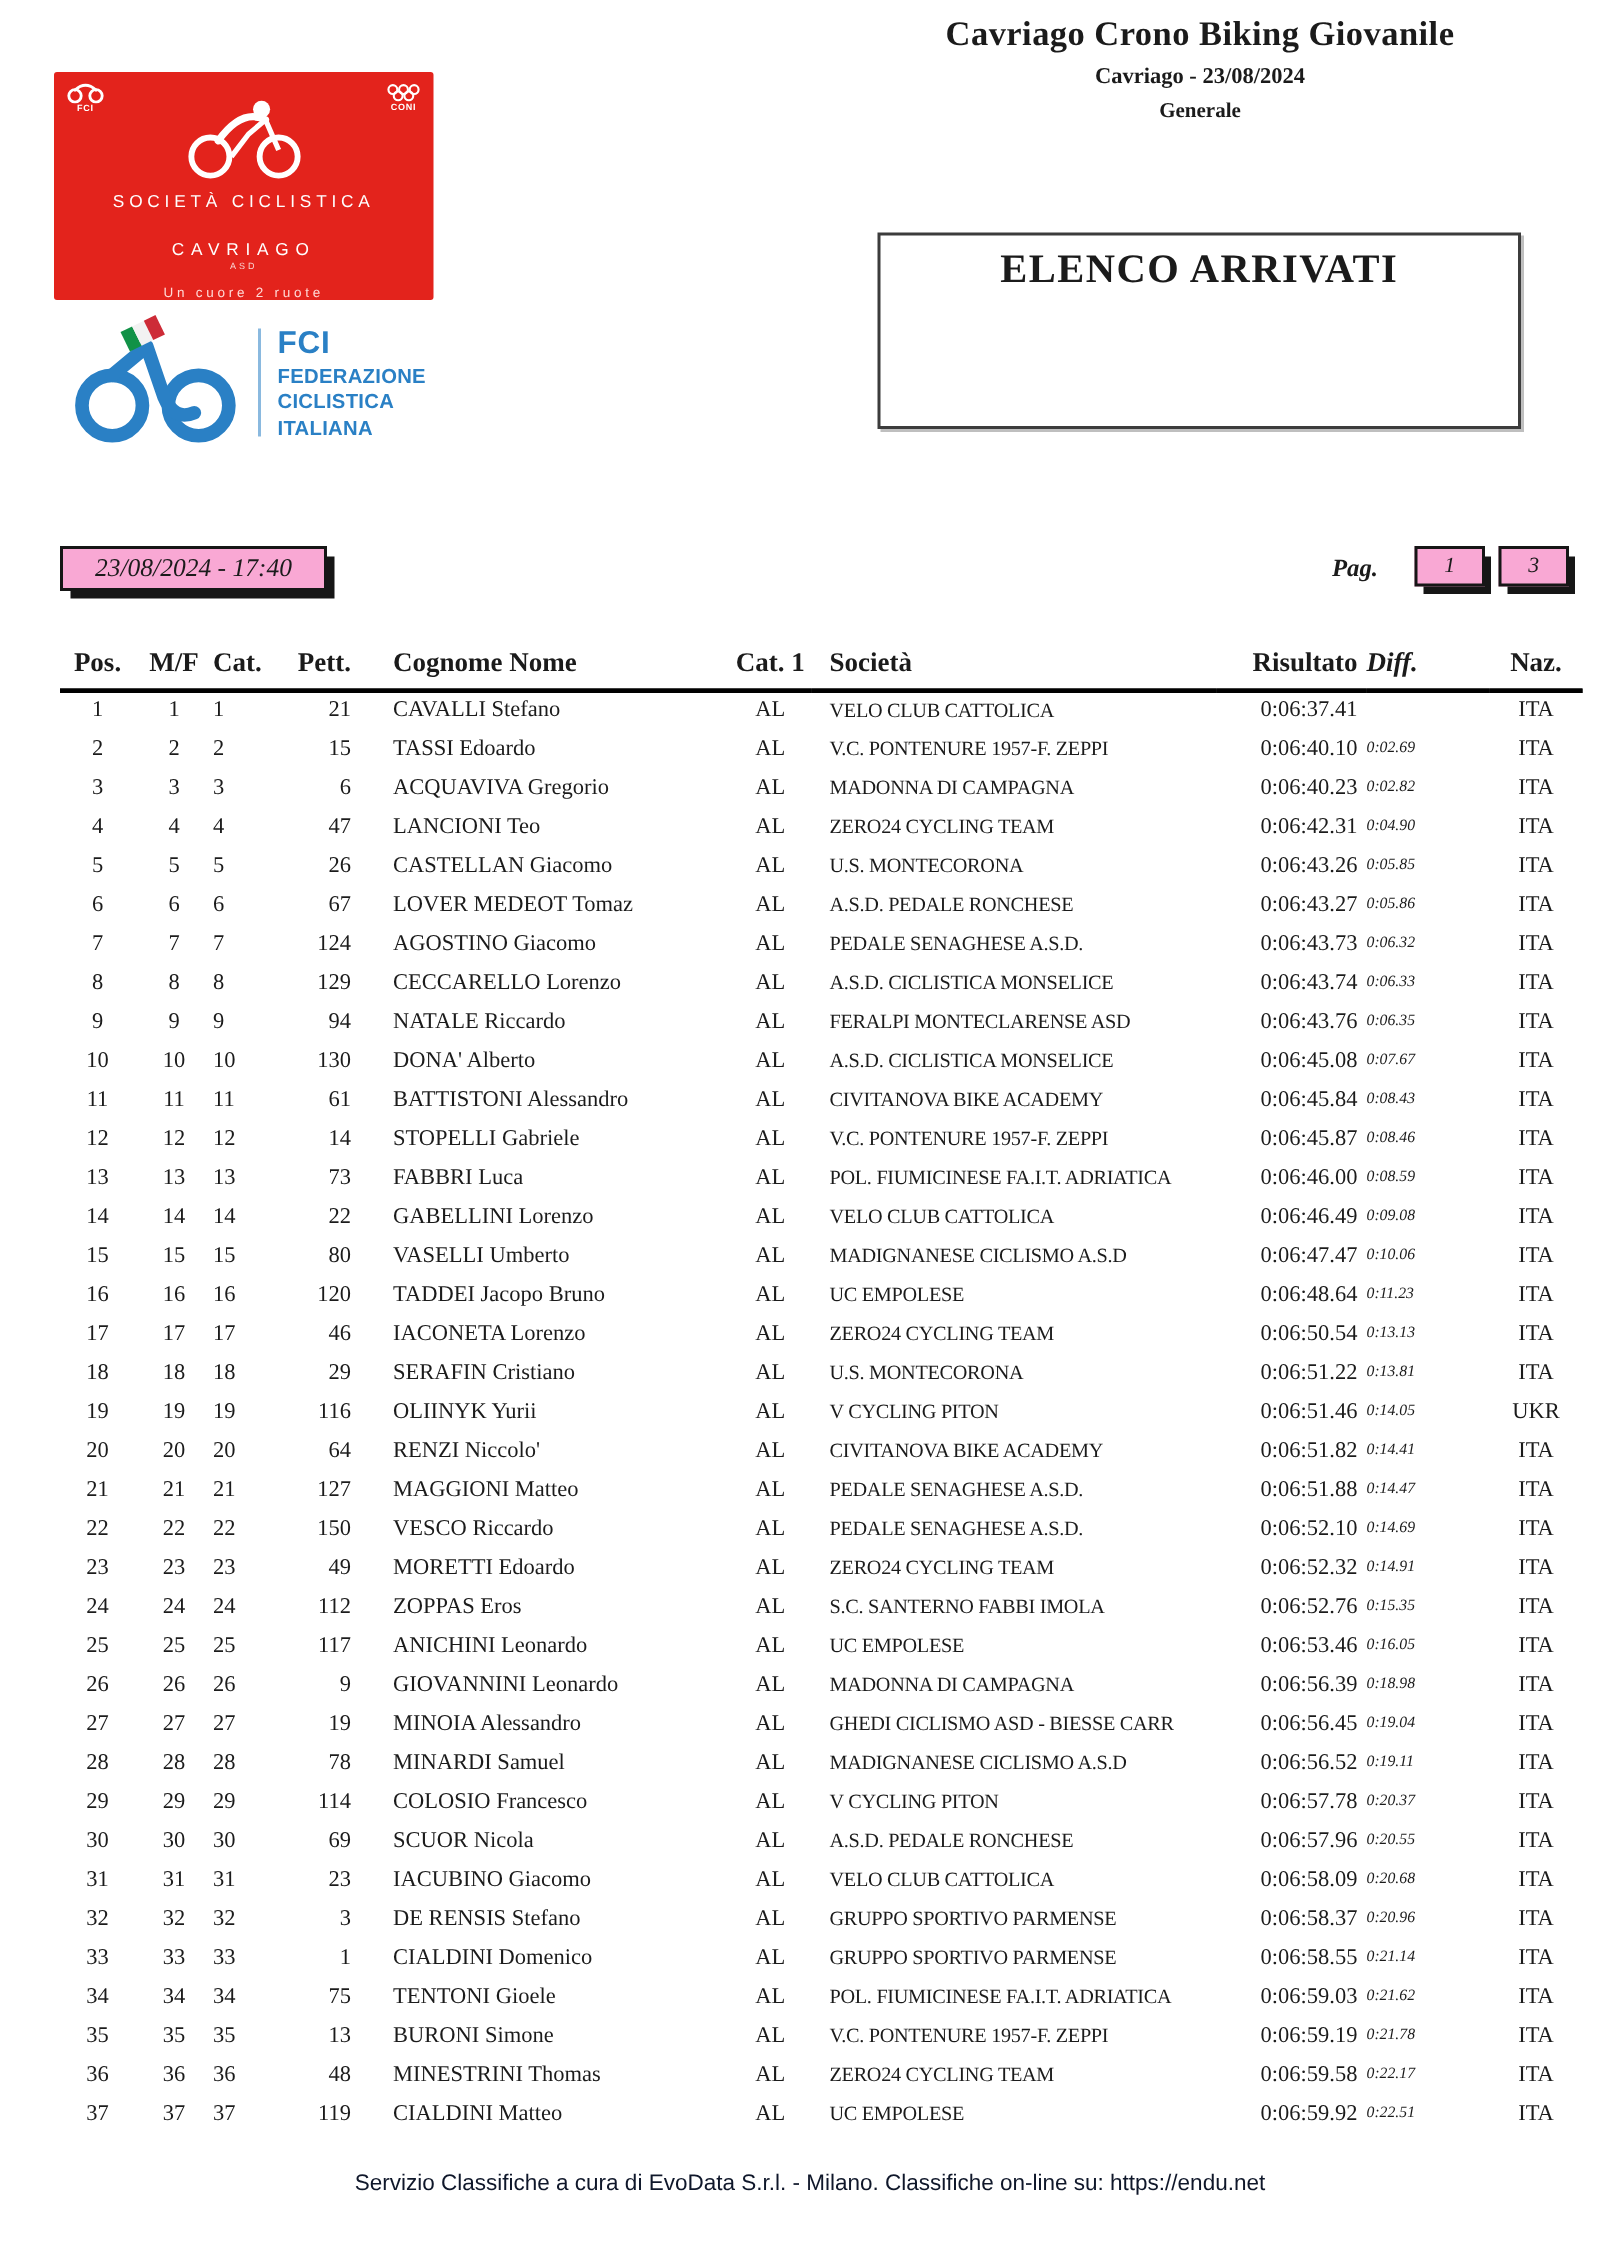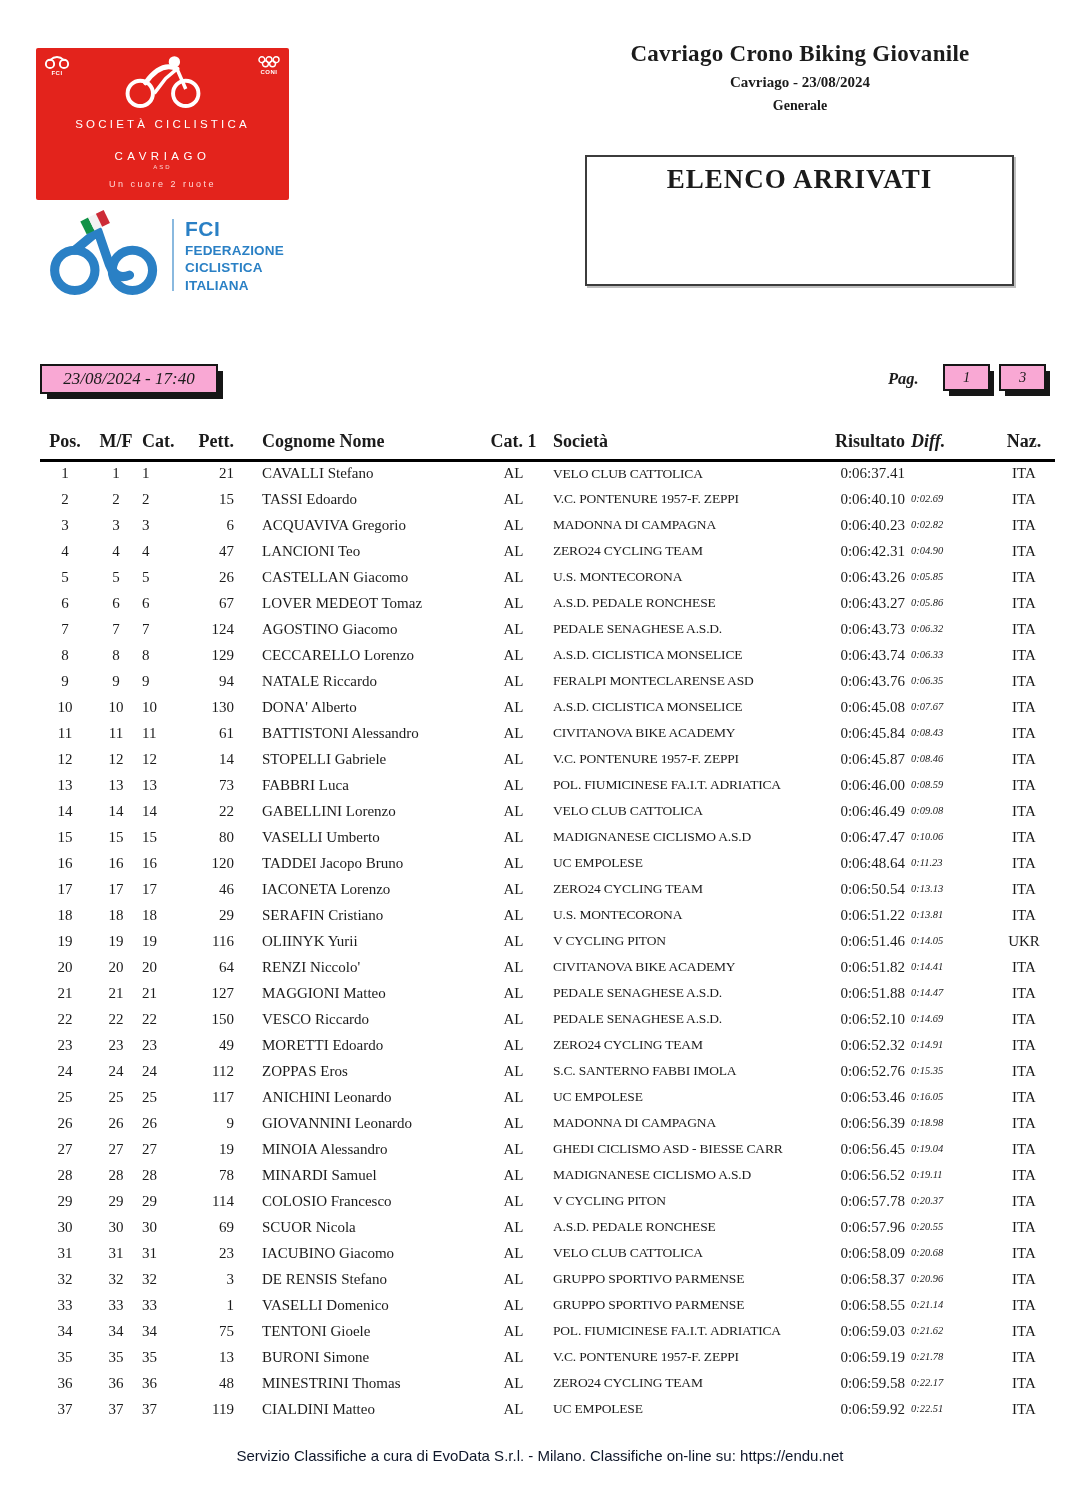--- a/index.html
+++ b/index.html
@@ -7,27 +7,27 @@
     --fci-blue:#2a80c5;
     --ink:#1b1b1b;
   }
   *{margin:0;padding:0;box-sizing:border-box;}
   html,body{background:#ffffff;}
   body{font-family:"Liberation Serif", serif;color:var(--ink);}
   .page{position:relative;width:1080px;height:1500px;background:#fff;overflow:hidden;}
 
   
   .doc-header{position:absolute;left:540px;top:10px;width:520px;text-align:center;}
-  .doc-title{font-size:23px;font-weight:bold;letter-spacing:.3px;margin-top:31px;}
+  .doc-title{font-size:23px;font-weight:bold;letter-spacing:.3px;}
   .doc-subtitle{font-size:15px;font-weight:bold;margin-top:7px;}
   .doc-category{font-size:14px;font-weight:bold;margin-top:7px;}
 
   
   .club-logo{position:absolute;left:36px;top:48px;width:253px;height:152px;background:var(--club-red);
-    border-radius:2px;display:flex;flex-direction:column;align-items:center;padding-top:6px;}
+    border-radius:2px;display:flex;flex-direction:column;align-items:center;padding-top:6px;justify-content:flex-end;}
   .corner-mark{position:absolute;top:7px;display:flex;flex-direction:column;align-items:center;color:#fff;}
   .corner-mark.left{left:8px;}
   .corner-mark.right{right:8px;}
   .corner-label{font-family:"Liberation Sans",sans-serif;font-size:6px;font-weight:bold;letter-spacing:.5px;margin-top:1px;}
   .club-cyclist{width:92px;height:56px;}
   .club-line1{color:#fff;font-family:"Liberation Sans",sans-serif;font-size:11.5px;letter-spacing:3.2px;margin-top:8px;white-space:nowrap;}
   .club-line2{color:#fff;font-family:"Liberation Sans",sans-serif;font-size:11.5px;letter-spacing:4.5px;margin-top:20px;}
   .club-line3{color:#ffffffcc;font-family:"Liberation Sans",sans-serif;font-size:6px;letter-spacing:2px;margin-top:2px;}
   .club-tagline{color:#ffd9d6;font-family:"Liberation Sans",sans-serif;font-size:9px;letter-spacing:2.5px;margin-top:9px;}
 
@@ -553,21 +553,21 @@
           <td class="col-societa">GRUPPO SPORTIVO PARMENSE</td>
           <td class="col-risultato">0:06:58.37</td>
           <td class="col-diff">0:20.96</td>
           <td class="col-naz">ITA</td>
         </tr>
         <tr>
           <td class="col-pos">33</td>
           <td class="col-mf">33</td>
           <td class="col-cat">33</td>
           <td class="col-pett">1</td>
-          <td class="col-name">VASELLI Domenico</td>
+          <td class="col-name">CIALDINI Domenico</td>
           <td class="col-cat1">AL</td>
           <td class="col-societa">GRUPPO SPORTIVO PARMENSE</td>
           <td class="col-risultato">0:06:58.55</td>
           <td class="col-diff">0:21.14</td>
           <td class="col-naz">ITA</td>
         </tr>
         <tr>
           <td class="col-pos">34</td>
           <td class="col-mf">34</td>
           <td class="col-cat">34</td>

